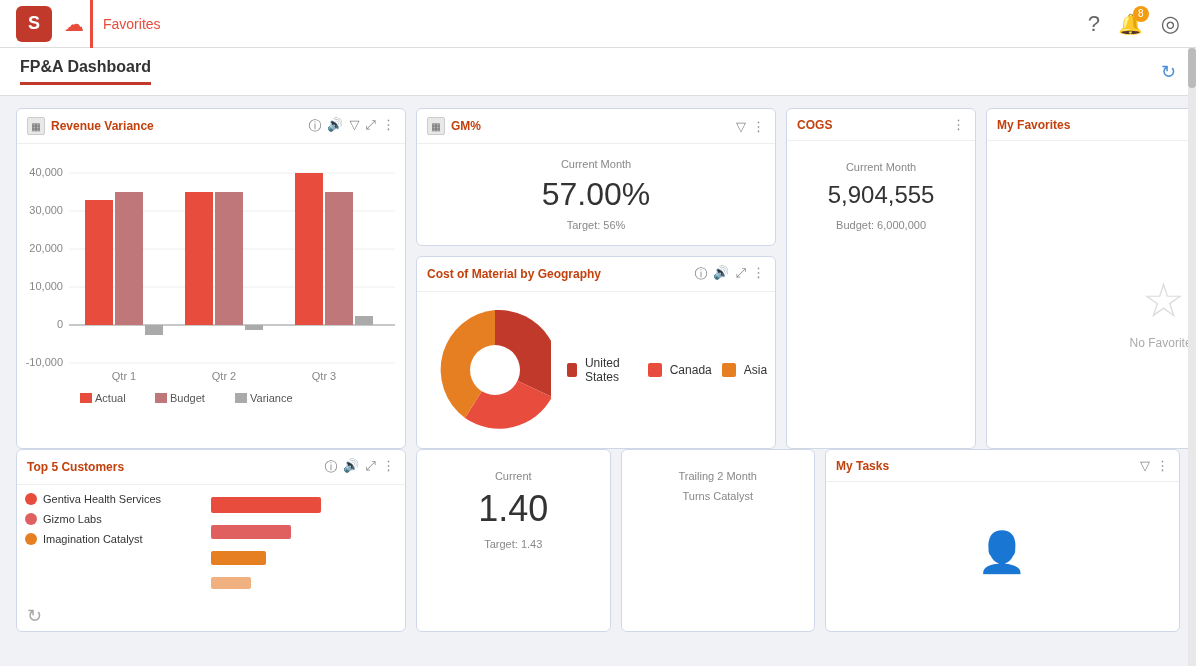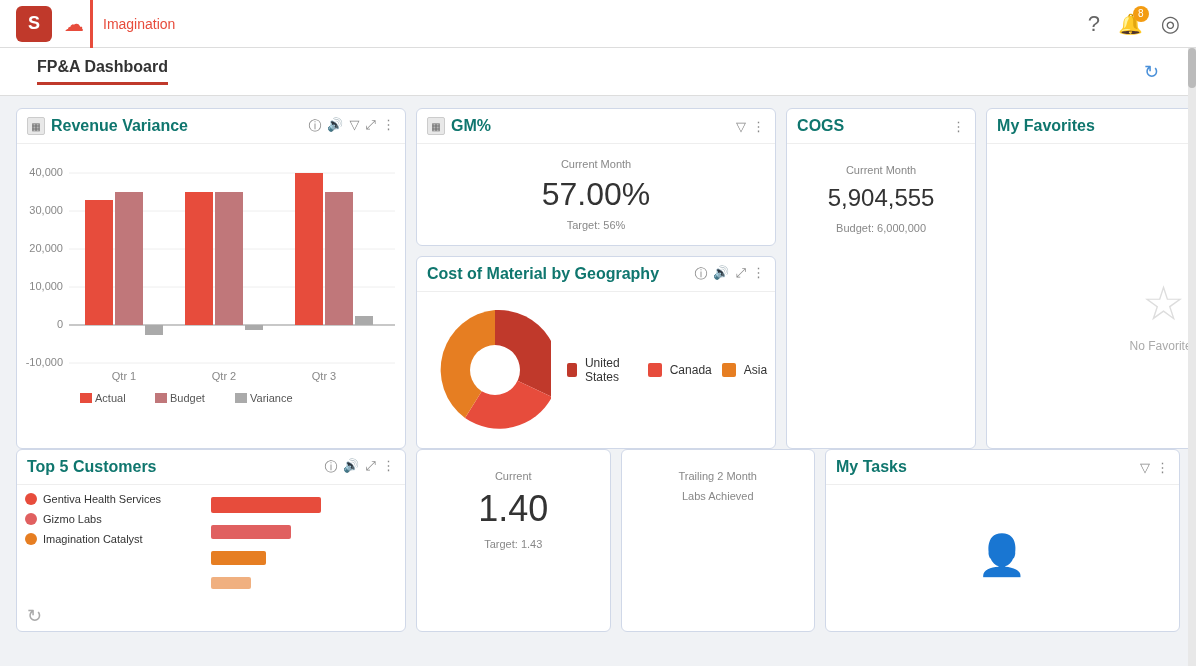--- a/index.html
+++ b/index.html
@@ -20,21 +20,21 @@
     }
     .navbar-icon { color: #666; font-size: 20px; cursor: pointer; position: relative; }
     .notif-badge {
       position: absolute; top: -6px; right: -6px; background: #f39c12;
       color: white; font-size: 10px; width: 16px; height: 16px;
       border-radius: 50%; display: flex; align-items: center; justify-content: center;
     }
 
     
     .page-header {
-      background: white; padding: 10px 37px; border-bottom: 1px solid #ddd;
+      background: white; padding: 10px 20px; border-bottom: 1px solid #ddd;
       display: flex; align-items: center; justify-content: space-between;
     }
     .page-title {
       font-size: 16px; font-weight: 600; color: #333;
       border-bottom: 3px solid #c0392b; padding-bottom: 6px;
     }
 
     
     .main-content {
       padding: 12px 16px; height: calc(666px - 48px - 44px);
@@ -43,21 +43,21 @@
 
     
     .card {
       background: white; border: 1px solid #d0d8e8; border-radius: 6px;
       overflow: hidden; position: relative;
     }
     .card-header {
       display: flex; align-items: center; padding: 8px 10px;
       border-bottom: 1px solid #eee; gap: 6px;
     }
-    .card-title { font-size: 16px; font-weight: 600; flex: 1; color: #0f766e; }
+    .card-title { font-size: 12px; font-weight: 600; flex: 1; color: #c2410c; }
     .card-icons { display: flex; gap: 6px; color: #888; font-size: 13px; }
     .card-icons span { cursor: pointer; }
 
     
     .revenue-card { flex: 0 0 390px; }
 
     
     .chart-area { padding: 4px 8px 8px 8px; }
 
     
@@ -114,21 +114,21 @@
   </style>
 </head>
 <body>
 
 <div class="navbar">
   <div class="navbar-logo">
     <span>S</span>
   </div>
 
   <span style="color:#e74c3c; font-size:20px; margin-right:6px;">☁</span>
-  <span style="color:#e74c3c; font-size:14px; font-weight:500; border-left:3px solid #e74c3c; padding-left:10px; height:48px; display:flex; align-items:center;">Imagination</span>
+  <span style="color:#e74c3c; font-size:14px; font-weight:500; border-left:3px solid #e74c3c; padding-left:10px; height:48px; display:flex; align-items:center;">Favorites</span>
 
   <div class="navbar-right">
     <div class="navbar-icon" style="font-size:22px; color:#666;">?</div>
     <div class="navbar-icon" style="position:relative;">
       <span style="font-size:20px;">🔔</span>
       <span class="notif-badge">8</span>
     </div>
     <div class="navbar-icon" style="font-size:22px;">◎</div>
   </div>
 </div>
@@ -347,21 +347,21 @@
       <div class="kpi-body" style="padding-top:20px;">
         <div class="kpi-label">Current</div>
         <div class="kpi-value" style="font-size:36px; margin-top:6px;">1.40</div>
         <div class="kpi-target" style="margin-top:8px;">Target: 1.43</div>
       </div>
     </div>
 
     <div class="card inventory-card" style="flex:1;">
       <div class="kpi-body" style="padding-top:20px;">
         <div class="kpi-label">Trailing 2 Month</div>
-        <div class="kpi-target" style="margin-top:8px;">Labs Achieved</div>
+        <div class="kpi-target" style="margin-top:8px;">Turns Catalyst</div>
       </div>
     </div>
 
     <div class="card tasks-card" style="flex:0 0 355px;">
       <div class="card-header">
         <span class="card-title">My Tasks</span>
         <div class="card-icons">
           <span>▽</span>
           <span>⋮</span>
         </div>

